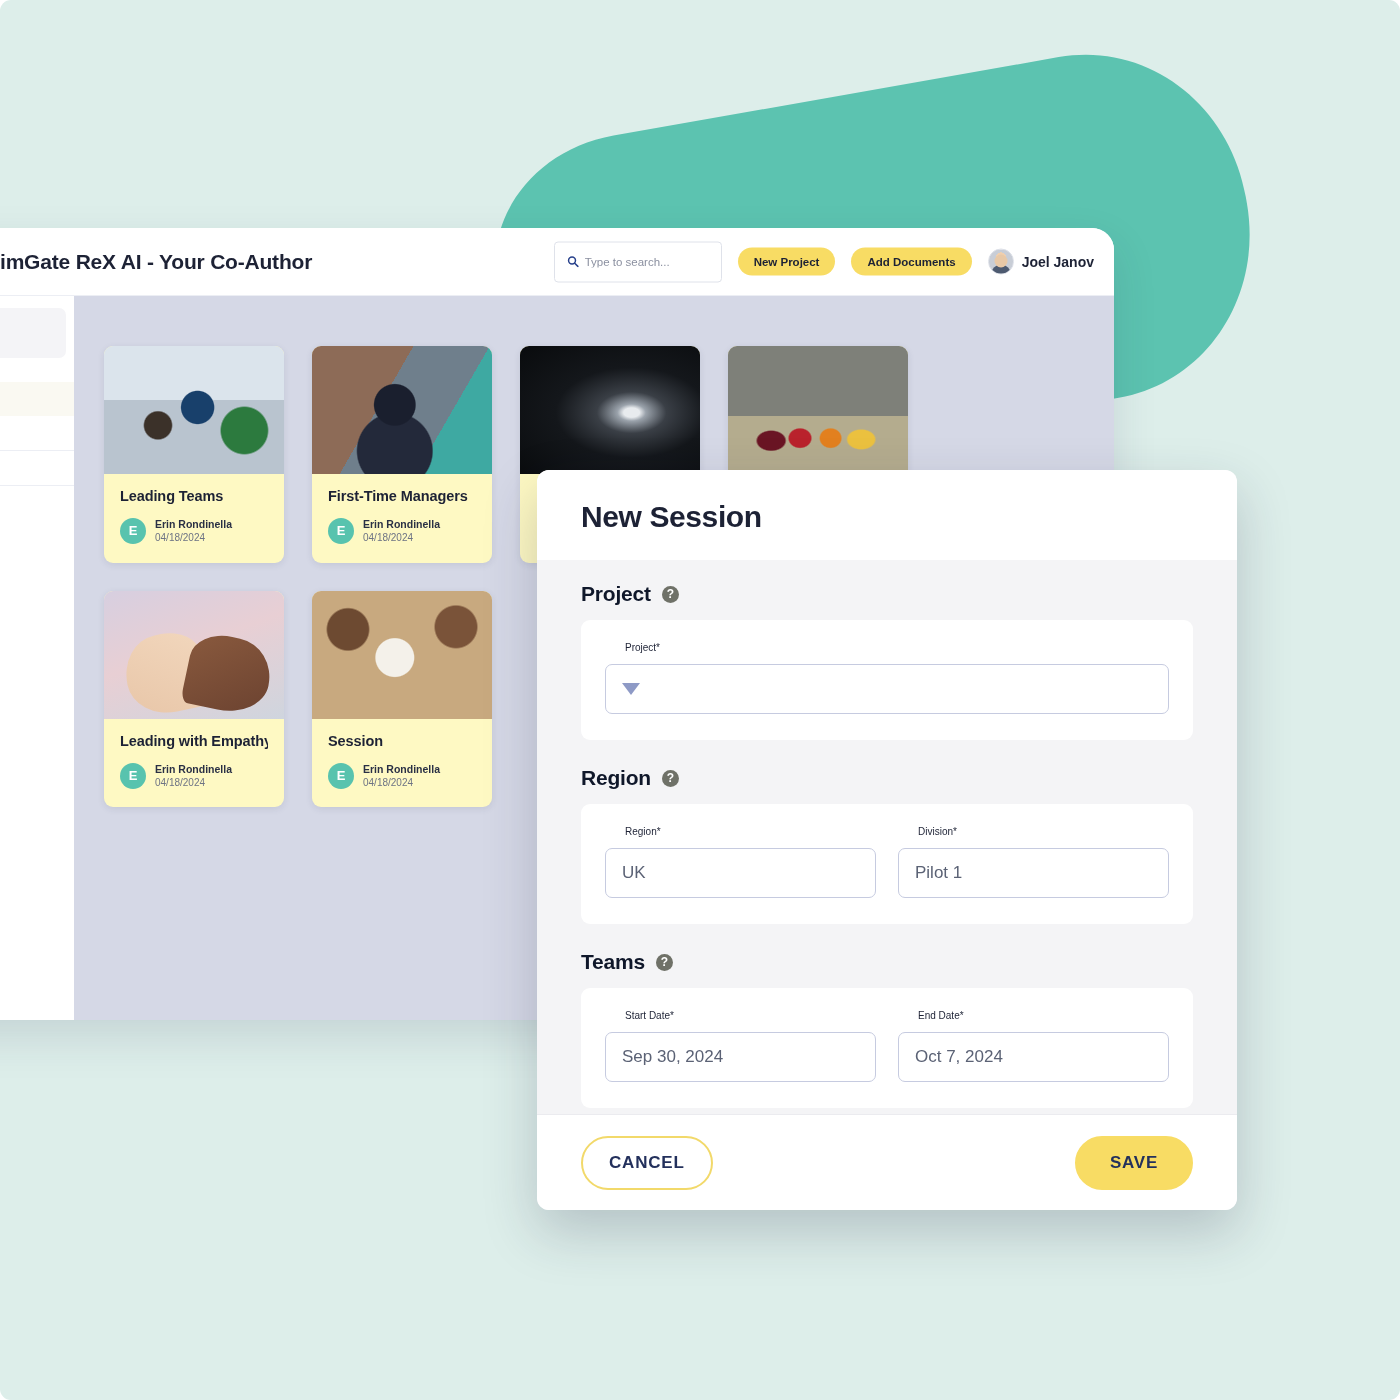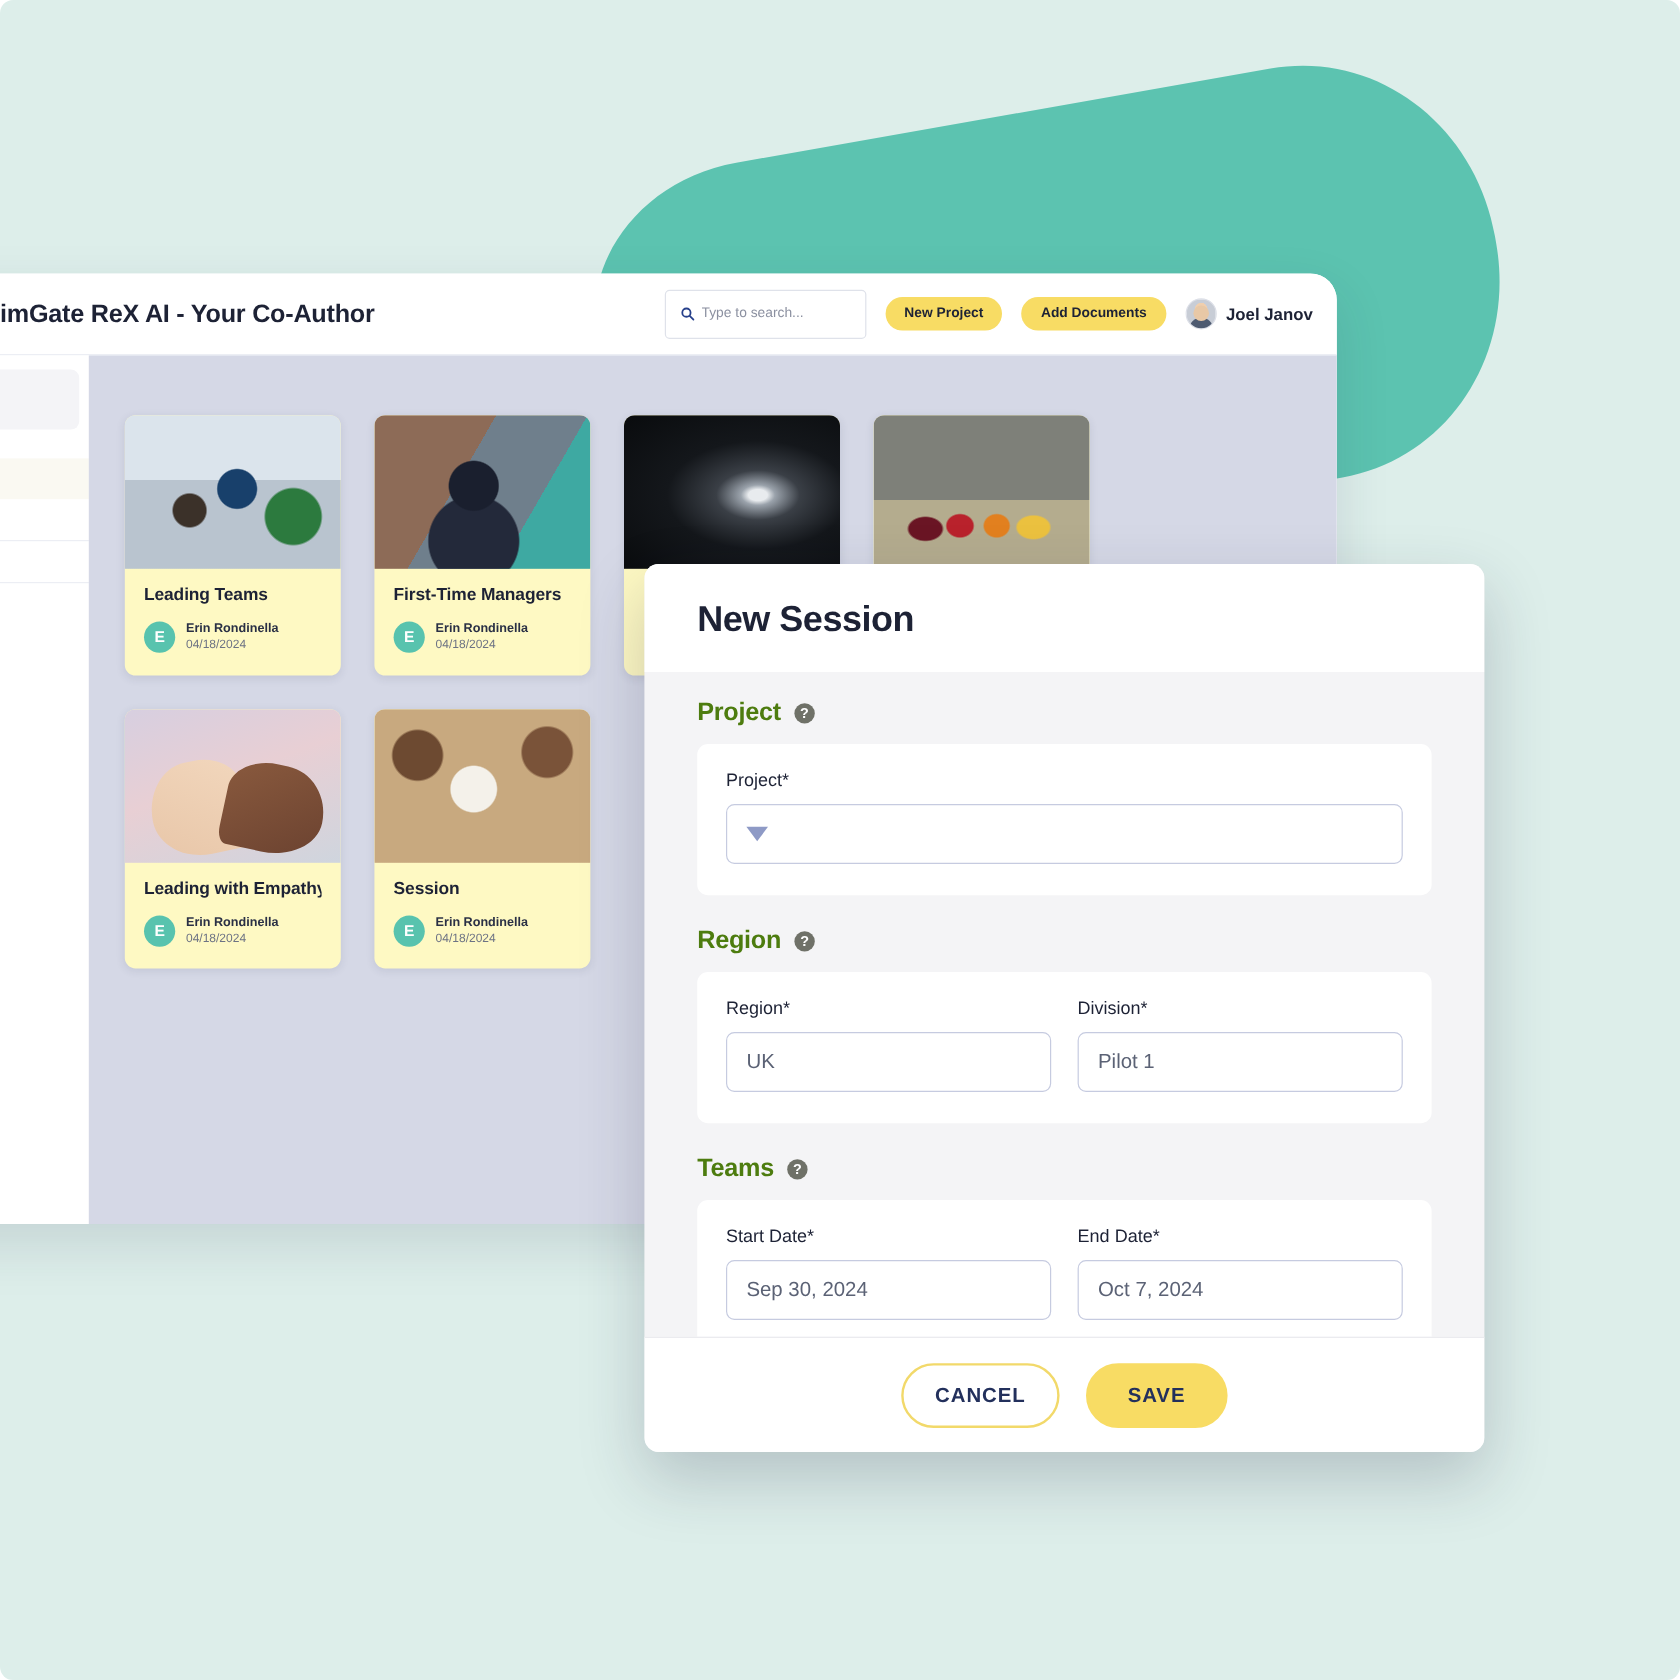--- a/index.html
+++ b/index.html
@@ -181,42 +181,42 @@
     box-shadow: 0 22px 54px rgba(35,42,70,0.22);
     overflow: hidden; display: flex; flex-direction: column;
   }
   .modal-header {
     background: #ffffff; padding: 30px 44px 26px 44px; flex: 0 0 auto;
   }
   .modal-title { font-size: 30px; font-weight: 700; color: #1d2235; letter-spacing: -0.4px; }
   .modal-scroll { flex: 1 1 auto; padding: 22px 44px 0 44px; overflow: hidden; }
 
   .section-head { display: flex; align-items: center; gap: 11px; margin-bottom: 14px; }
-  .section-title { font-size: 21px; font-weight: 700; color: #4d7c0f; letter-spacing: -0.2px; }
+  .section-title { font-size: 21px; font-weight: 700; color: #0f172a; letter-spacing: -0.2px; }
   .help-icon {
     width: 17px; height: 17px; border-radius: 50%; background: #6f7168;
     color: #ffffff; font-size: 12px; font-weight: 700; line-height: 17px;
     text-align: center; cursor: pointer; flex: 0 0 auto;
   }
 
   .panel { background: #ffffff; border-radius: 9px; padding: 22px 24px 26px 24px; }
   .panel + .section-head { margin-top: 26px; }
   .field-row { display: flex; gap: 22px; }
   .field { flex: 1; min-width: 0; }
-  .field-label { font-size: 15px; color: #1d2235; margin-bottom: 11px; display: block; }
+  .field-label { font-size: 10px; color: #1d2235; margin-bottom: 11px; display: block; margin-left: 20px; }
   .field-control {
     height: 50px; border: 1px solid #c6cbe0; border-radius: 7px; background: #ffffff;
     display: flex; align-items: center; padding: 0 16px; gap: 8px;
   }
   .field-value { font-size: 17px; color: #5b6275; flex: 1; white-space: nowrap; overflow: hidden; }
   .caret { width: 0; height: 0; border-left: 9px solid transparent; border-right: 9px solid transparent; border-top: 12px solid #8e9ac6; flex: 0 0 auto; }
 
   .modal-footer {
     flex: 0 0 auto; background: #ffffff; border-top: 1px solid #ebebef;
-    height: 96px; display: flex; align-items: center; justify-content: center;
+    height: 96px; display: flex; align-items: center; justify-content: space-between;
     gap: 22px; padding: 0 44px;
   }
   .btn {
     height: 54px; min-width: 118px; padding: 0 26px; border-radius: 27px;
     font-size: 17px; font-weight: 700; letter-spacing: 0.8px; cursor: pointer;
     font-family: "Liberation Sans", sans-serif; color: #23305c;
   }
   .btn-cancel { background: #ffffff; border: 2px solid #f2d96a; }
   .btn-save { background: #f8dc64; border: 2px solid #f8dc64; }
 </style>

